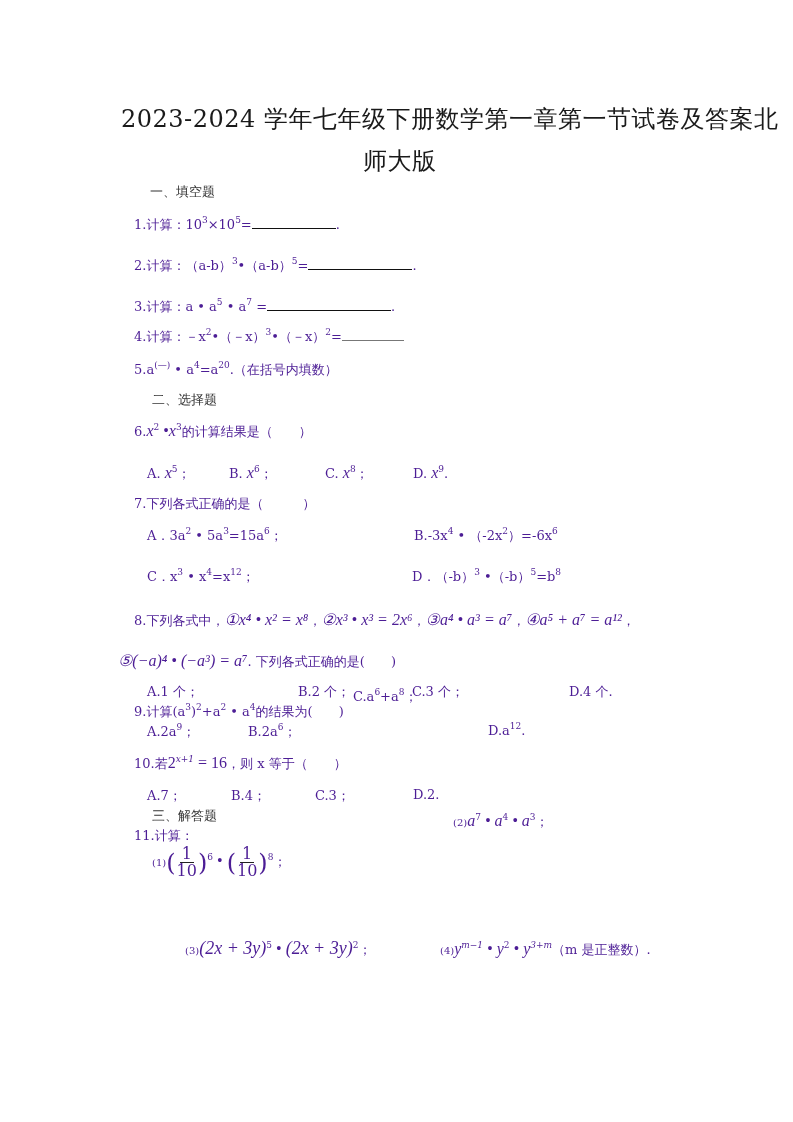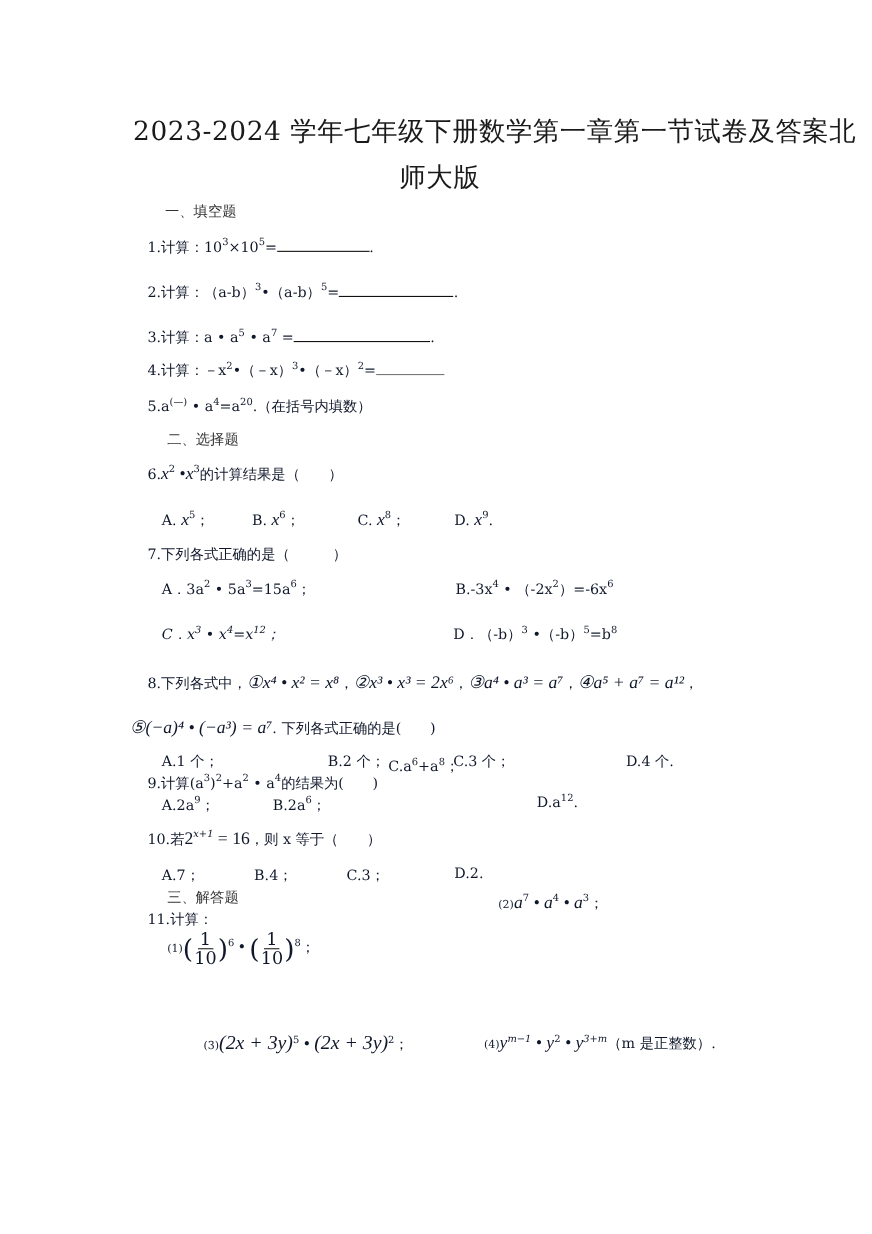--- a/index.html
+++ b/index.html
@@ -1,21 +1,21 @@
 <!DOCTYPE html>
 <html><head>
 <meta charset="utf-8">
 <style>
   html, body { margin: 0; padding: 0; background: #ffffff; }
   body { width: 793px; height: 1122px; position: relative; overflow: hidden;
          font-family: "DejaVu Serif", "Liberation Serif", serif; color: #222; }
   .abs { position: absolute; white-space: nowrap; }
   .title { font-size: 24px; letter-spacing: 0.5px; color: #1a1a1a; }
   .sec { font-size: 13px; color: #333; }
-  .q { font-size: 13px; color: #0f172a; }
+  .q { font-size: 13px; color: #4c1d95; }
   .math { font-family: "Liberation Serif", "DejaVu Serif", serif; font-size: 16px; }
   .mi { font-style: italic; }
   sup { font-size: 9px; vertical-align: 6px; line-height: 0; }
   .blank { display: inline-block; border-bottom: 1.5px solid #111; height: 12px; vertical-align: baseline; }
   .blank-thin { display: inline-block; border-bottom: 1px solid #777; height: 12px; }
   .frac { display: inline-flex; flex-direction: column; align-items: center; vertical-align: middle; font-size: 16px; line-height: 16px; margin: 0 1px; }
   .frac .num { border-bottom: 1px solid #222; padding: 0 2px; }
   .paren { font-size: 24px; vertical-align: middle; }
   .small { font-size: 10px; }
 </style>
@@ -53,21 +53,21 @@
   <span>6.</span><span class="math mi">x</span><sup>2</sup><span class="math"> •</span><span class="math mi">x</span><sup>3</sup><span>的计算结果是（　　）</span>
 </div>
 <div class="abs q" style="left:147px; top:464px;"><span>A.</span> <span class="math mi">x</span><sup>5</sup><span>；</span></div>
 <div class="abs q" style="left:229px; top:464px;"><span>B.</span> <span class="math mi">x</span><sup>6</sup><span>；</span></div>
 <div class="abs q" style="left:325px; top:464px;"><span>C.</span> <span class="math mi">x</span><sup>8</sup><span>；</span></div>
 <div class="abs q" style="left:413px; top:464px;"><span>D.</span> <span class="math mi">x</span><sup>9</sup><span>.</span></div>
 
 <div class="abs q" style="left:134px; top:495px;">7.下列各式正确的是（　　　）</div>
 <div class="abs q" style="left:147px; top:527px;"><span>A．3a</span><sup>2</sup><span> • 5a</span><sup>3</sup><span>=15a</span><sup>6</sup><span>；</span></div>
 <div class="abs q" style="left:414px; top:527px;"><span>B.-3x</span><sup>4</sup><span> •  （-2x</span><sup>2</sup><span>）=-6x</span><sup>6</sup></div>
-<div class="abs q" style="left:147px; top:568px;font-style:italic;"><span>C．x</span><sup>3</sup><span> • x</span><sup>4</sup><span>=x</span><sup>12</sup><span>；</span></div>
+<div class="abs q" style="left:147px; top:568px;"><span>C．x</span><sup>3</sup><span> • x</span><sup>4</sup><span>=x</span><sup>12</sup><span>；</span></div>
 <div class="abs q" style="left:412px; top:568px;"><span>D．（-b）</span><sup>3</sup><span> •（-b）</span><sup>5</sup><span>=b</span><sup>8</sup></div>
 
 <div class="abs q" style="left:134px; top:610px;">
   <span>8.下列各式中，</span><span class="math mi">①x⁴ • x² = x⁸</span>，<span class="math mi">②x³ • x³ = 2x⁶</span>，<span class="math mi">③a⁴ • a³ = a⁷</span>，<span class="math mi">④a⁵ + a⁷ = a¹²</span>，
 </div>
 <div class="abs q" style="left:118px; top:651px;">
   <span class="math mi">⑤(−a)⁴ • (−a³) = a⁷</span><span>. 下列各式正确的是(　　)</span>
 </div>
 <div class="abs q" style="left:147px; top:683px;">A.1 个；</div>
 <div class="abs q" style="left:298px; top:683px;">B.2 个；</div>

